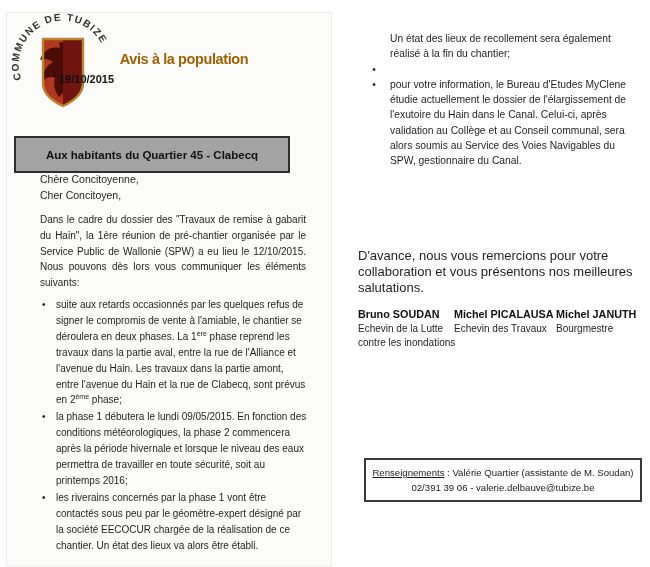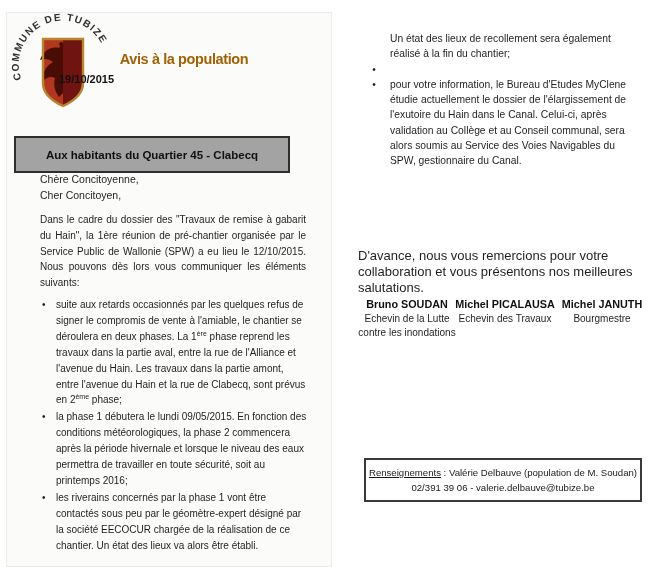--- a/index.html
+++ b/index.html
@@ -52,21 +52,21 @@
     font-size:10.3px;line-height:15.3px;
   }
   .hang{margin-left:32px;width:252px;}
   .li-r{display:flex;margin:0;}
   .li-r .dot{width:32px;flex:0 0 32px;text-align:center;}
   .li-r .txt{flex:1;max-width:252px;}
   .closing{
     position:absolute;left:6px;top:248px;width:290px;
     font-size:13px;line-height:16px;
   }
-  .signatures{position:absolute;left:0;top:298px;width:298px;height:60px;text-align:center;}
+  .signatures{position:absolute;left:0;top:308px;width:298px;height:60px;}
   .sig{position:absolute;top:0;}
   .sig .name{font-weight:bold;font-size:10.8px;margin-bottom:2px;color:#111;}
   .sig .role{font-size:10px;line-height:14px;}
   .sig1{left:6px;width:98px;}
   .sig2{left:102px;width:102px;}
   .sig3{left:204px;width:92px;}
   .contact-box{
     position:absolute;left:12px;top:458px;width:278px;height:44px;
     border:2px solid #3a3a3a;box-sizing:border-box;
     display:flex;flex-direction:column;align-items:center;justify-content:center;
@@ -167,16 +167,16 @@
       <div class="name">Michel PICALAUSA</div>
       <div class="role">Echevin des Travaux</div>
     </div>
     <div class="sig sig3">
       <div class="name">Michel JANUTH</div>
       <div class="role">Bourgmestre</div>
     </div>
   </div>
 
   <div class="contact-box">
-    <div><span class="u">Renseignements</span><span> : Valérie Delbauve (population de M. Soudan)</span></div>
+    <div><span class="u">Renseignements</span><span> : Valérie Quartier (assistante de M. Soudan)</span></div>
     <div>02/391 39 06 - valerie.delbauve@tubize.be</div>
   </div>
 </div>
 
 </body></html>

